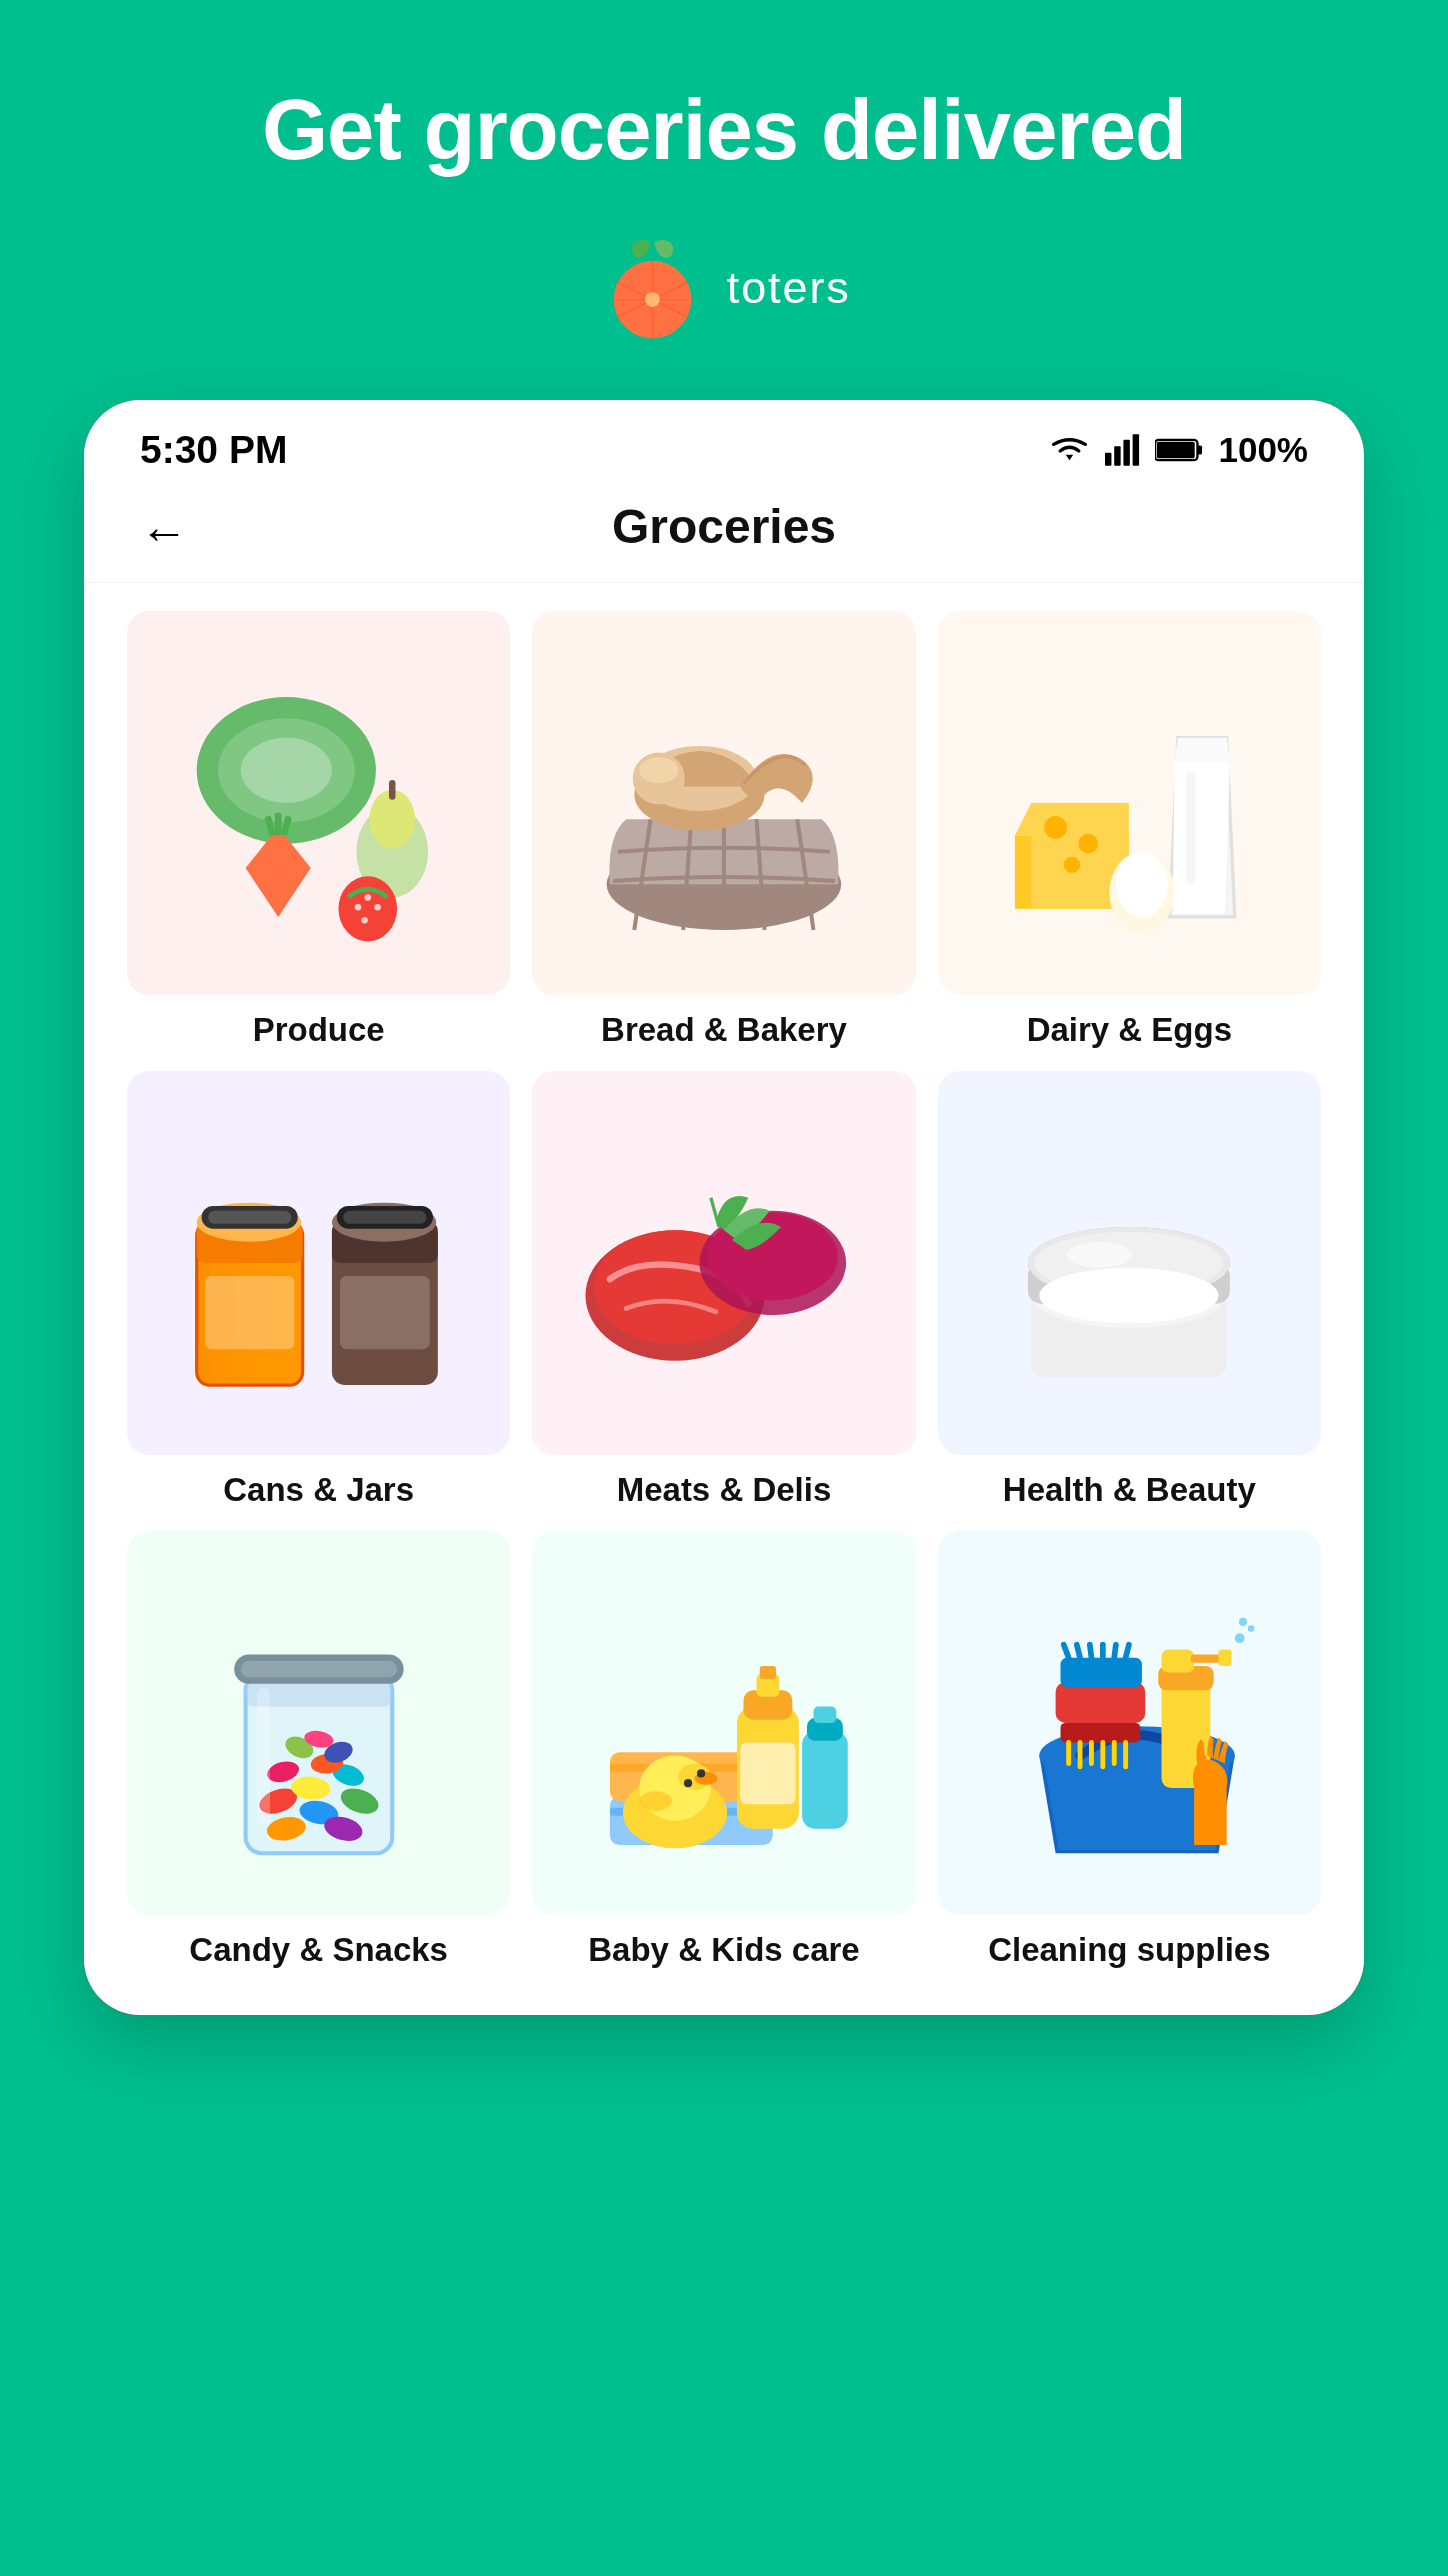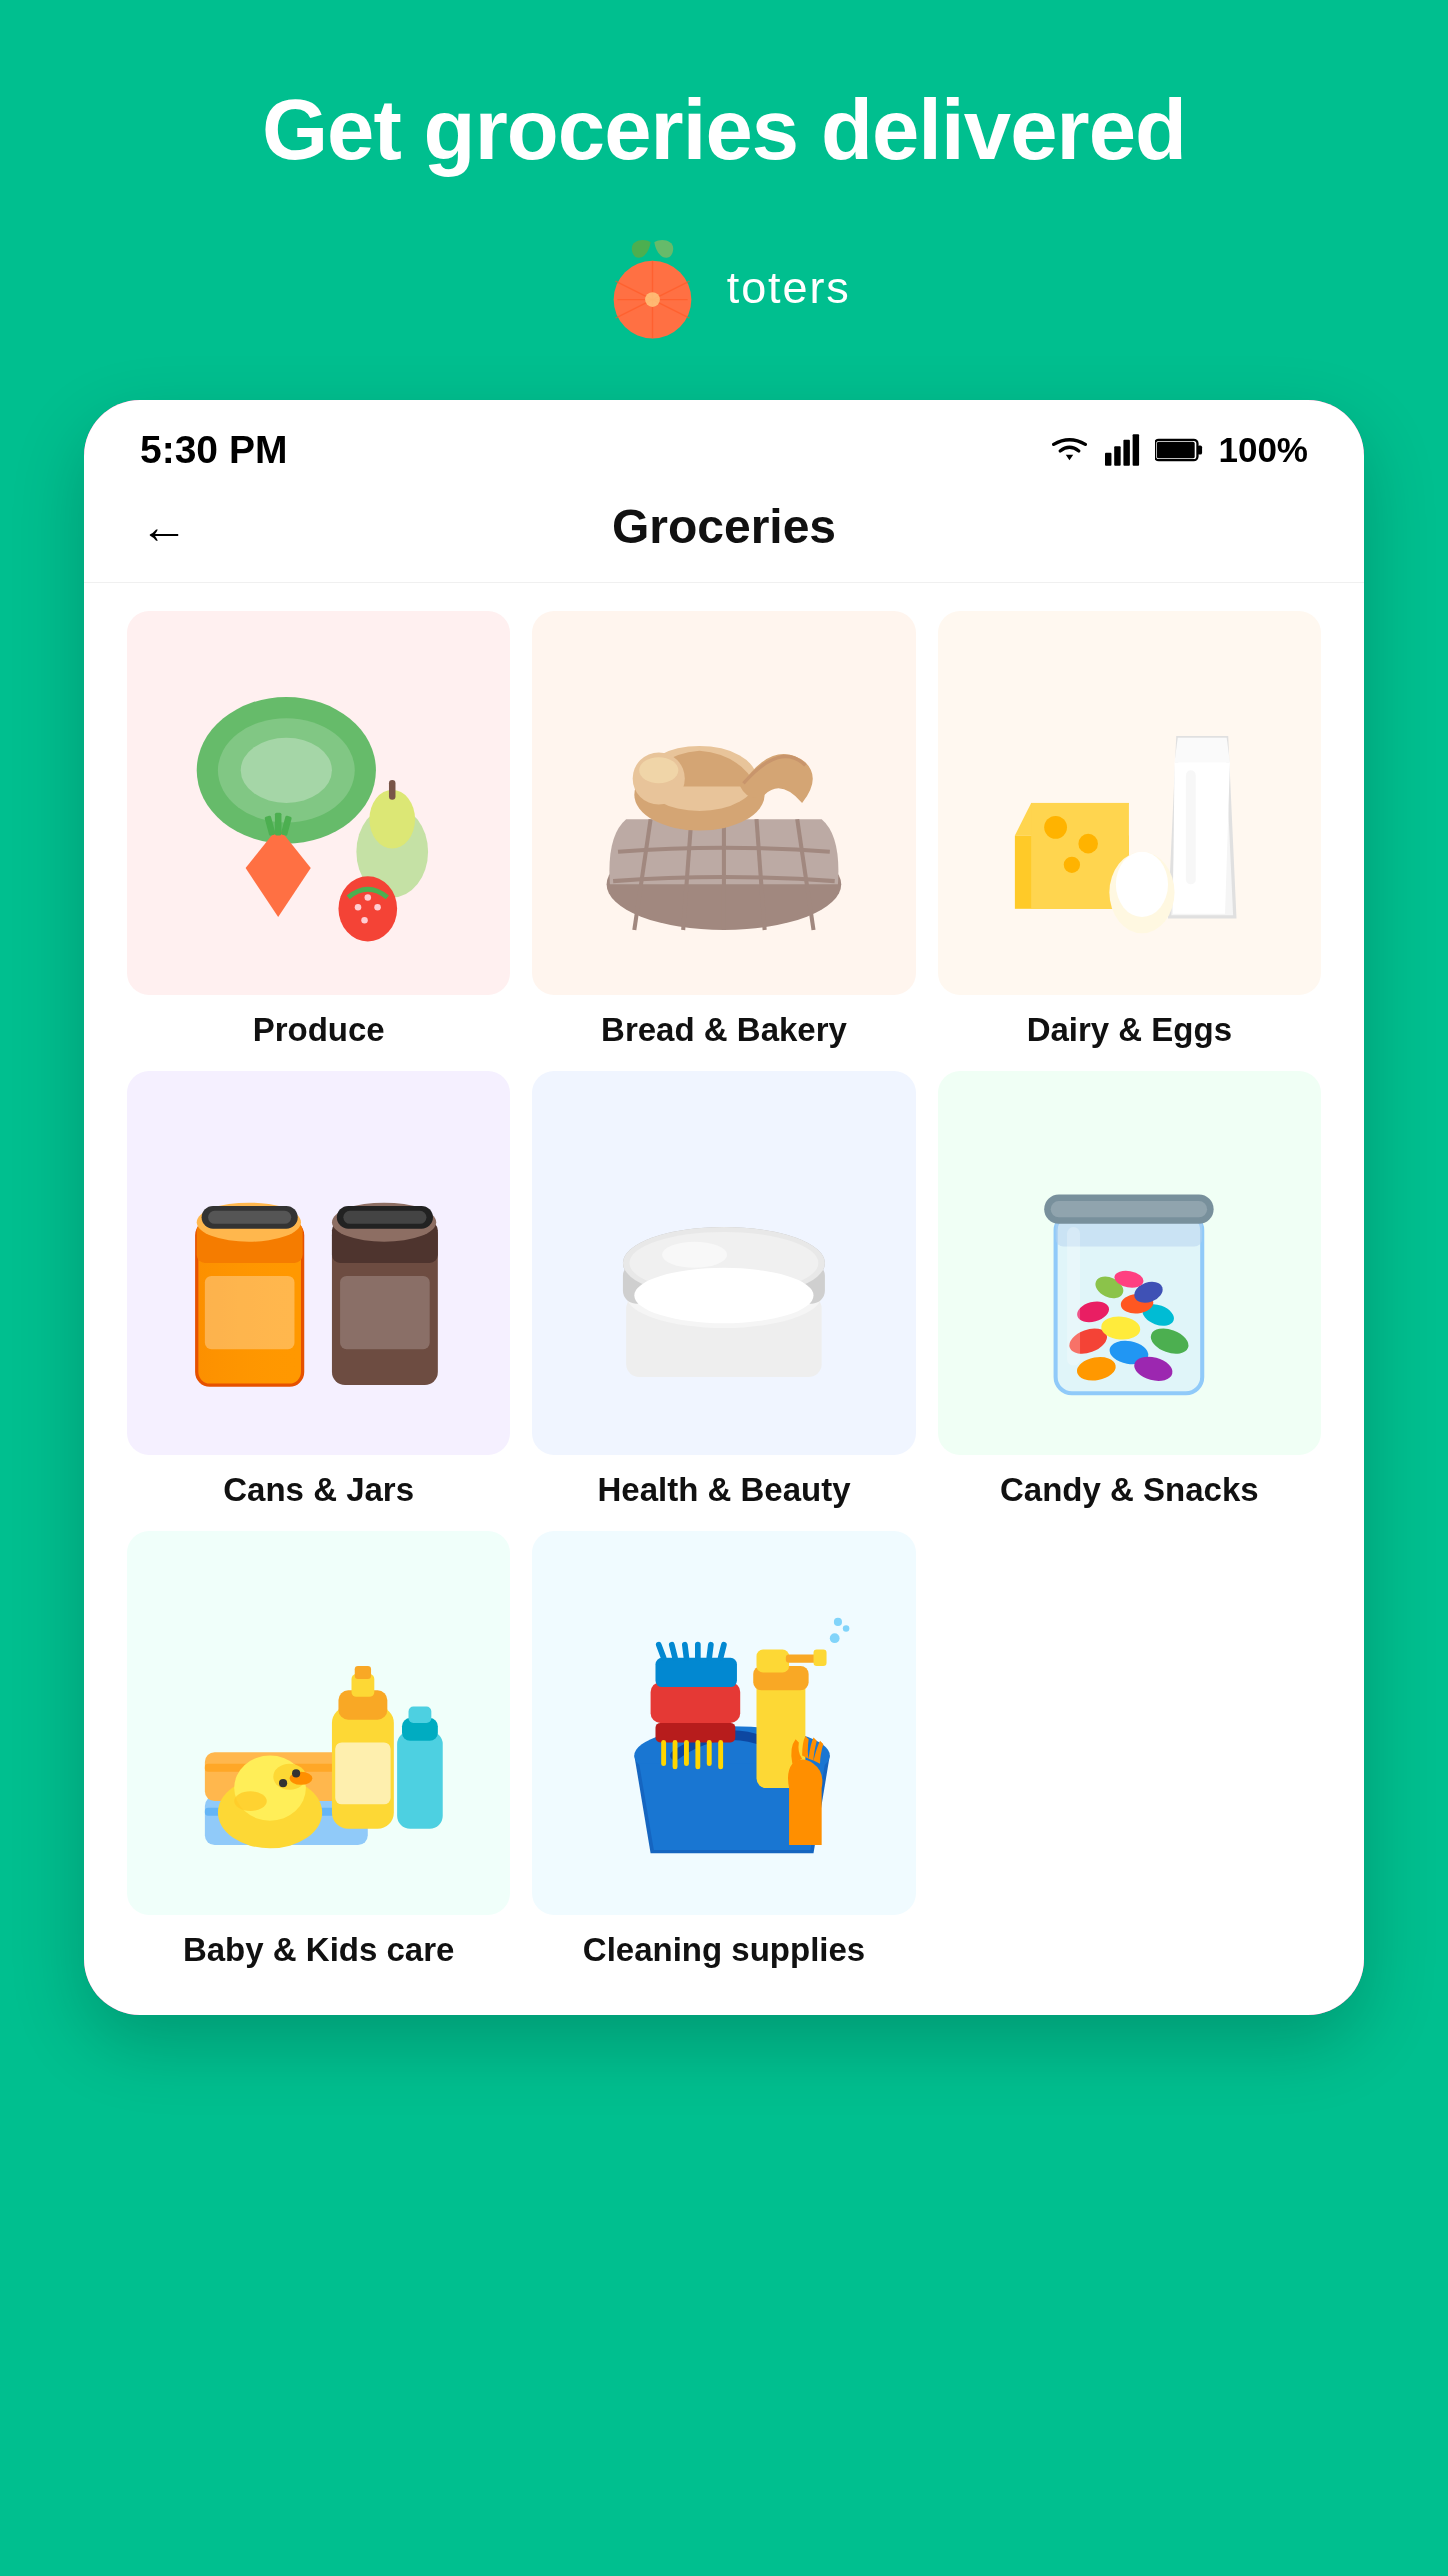--- a/index.html
+++ b/index.html
@@ -376,20 +376,42 @@
             <linearGradient id="orange_grad" x1="0" y1="0" x2="1" y2="0">
               <stop offset="0%" stop-color="#F57C00" stop-opacity="0.3"></stop>
               <stop offset="100%" stop-color="#FF9800" stop-opacity="0"></stop>
             </linearGradient>
           </defs>
         </svg>
       </div>
       <span class="category-label">Cans &amp; Jars</span>
     </div>
 
+    <div class="category-item">
+      <div class="category-image-container meats-bg">
+        <svg class="category-svg" viewBox="0 0 200 200" xmlns="http://www.w3.org/2000/svg">
+
+          <ellipse cx="70" cy="120" rx="55" ry="40" fill="#C62828" opacity="0.9"></ellipse>
+          <ellipse cx="70" cy="115" rx="50" ry="35" fill="#E53935"></ellipse>
+
+          <path d="M30 110 Q50 95 90 105 Q110 112 115 125" stroke="#FFCDD2" stroke-width="4" fill="none" opacity="0.6" stroke-linecap="round"></path>
+          <path d="M40 128 Q65 118 95 130" stroke="#FFCDD2" stroke-width="3" fill="none" opacity="0.5" stroke-linecap="round"></path>
+
+          <ellipse cx="130" cy="100" rx="45" ry="32" fill="#AD1457" opacity="0.85"></ellipse>
+          <ellipse cx="130" cy="96" rx="40" ry="27" fill="#C2185B"></ellipse>
+
+          <path d="M95 75 Q100 55 115 60 Q108 75 100 80Z" fill="#4CAF50"></path>
+          <path d="M100 80 Q115 62 128 68 Q118 82 108 86Z" fill="#66BB6A"></path>
+          <path d="M105 86 Q122 70 135 78 Q124 90 114 92Z" fill="#4CAF50"></path>
+
+          <line x1="97" y1="78" x2="92" y2="60" stroke="#4CAF50" stroke-width="2"></line>
+        </svg>
+      </div>
+      <span class="category-label">Meats &amp; Delis</span>
+    </div>
 
     <div class="category-item">
       <div class="category-image-container beauty-bg">
         <svg class="category-svg" viewBox="0 0 200 200" xmlns="http://www.w3.org/2000/svg">
 
           <ellipse cx="100" cy="120" rx="60" ry="20" fill="#E0E0E0"></ellipse>
           <rect x="40" y="120" width="120" height="50" rx="8" fill="#EEEEEE"></rect>
           <ellipse cx="100" cy="120" rx="60" ry="20" fill="#F5F5F5"></ellipse>
 
           <ellipse cx="100" cy="100" rx="62" ry="22" fill="#BDBDBD"></ellipse>

